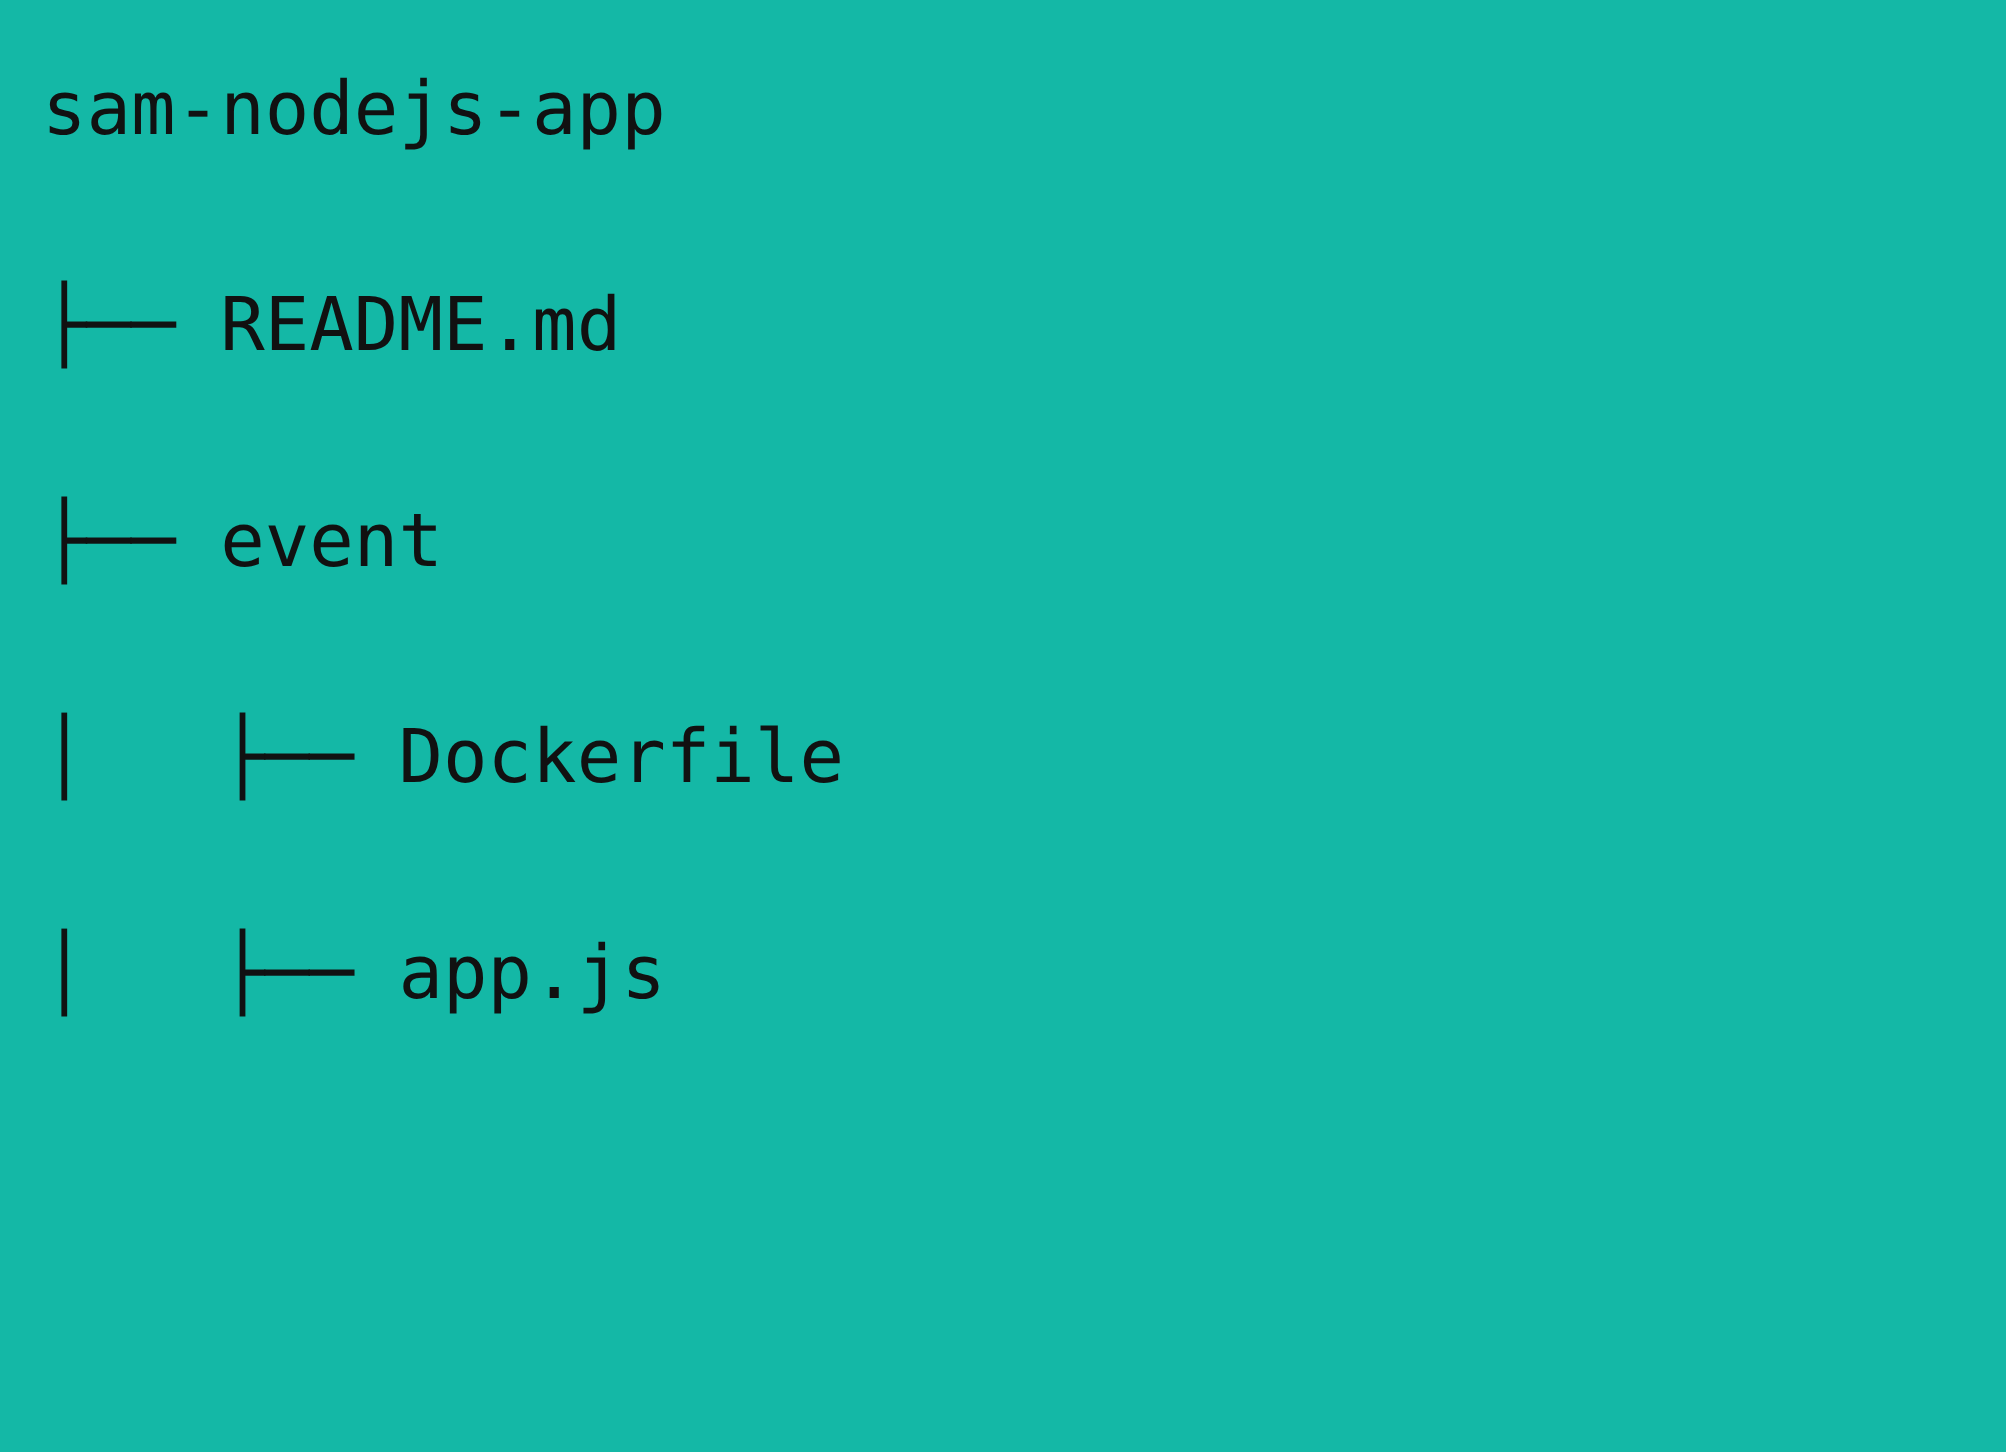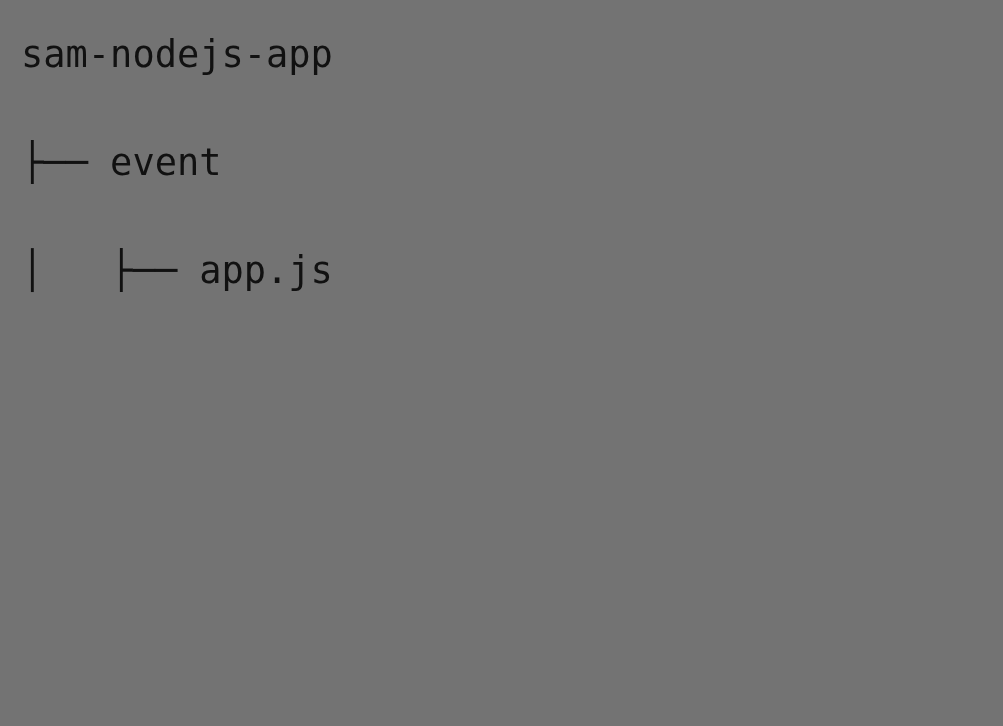--- a/index.html
+++ b/index.html
@@ -13,21 +13,21 @@
     width: 1003px;
     height: 726px;
     overflow: hidden;
     font-family: "DejaVu Sans Mono", "Liberation Mono", monospace;
   }
 
   #tree-canvas {
     position: relative;
     width: 1003px;
     height: 726px;
-    background: #737373;
+    background: #14b8a6;
     text-decoration: underline;
   }
 
   
   .tree-block {
     position: absolute;
     left: 21px;
     top: 28px;
     margin: 0;
     padding: 0;
@@ -59,20 +59,22 @@
 
   .tree-line.root-line .tree-name {
     color: #111111;
   }
 </style>
 </head>
 <body>
 
 <div id="tree-canvas">
   <pre class="tree-block" id="tree-block"><span class="tree-line root-line"><span class="tree-prefix"></span><span class="tree-name">sam-nodejs-app</span></span>
+<span class="tree-line"><span class="tree-prefix">├── </span><span class="tree-name">README.md</span></span>
 <span class="tree-line"><span class="tree-prefix">├── </span><span class="tree-name">event</span></span>
+<span class="tree-line"><span class="tree-prefix">│   ├── </span><span class="tree-name">Dockerfile</span></span>
 <span class="tree-line"><span class="tree-prefix">│   ├── </span><span class="tree-name">app.js</span></span>
 
 
 
 
 </pre>
 </div>
 
 </body></html>

